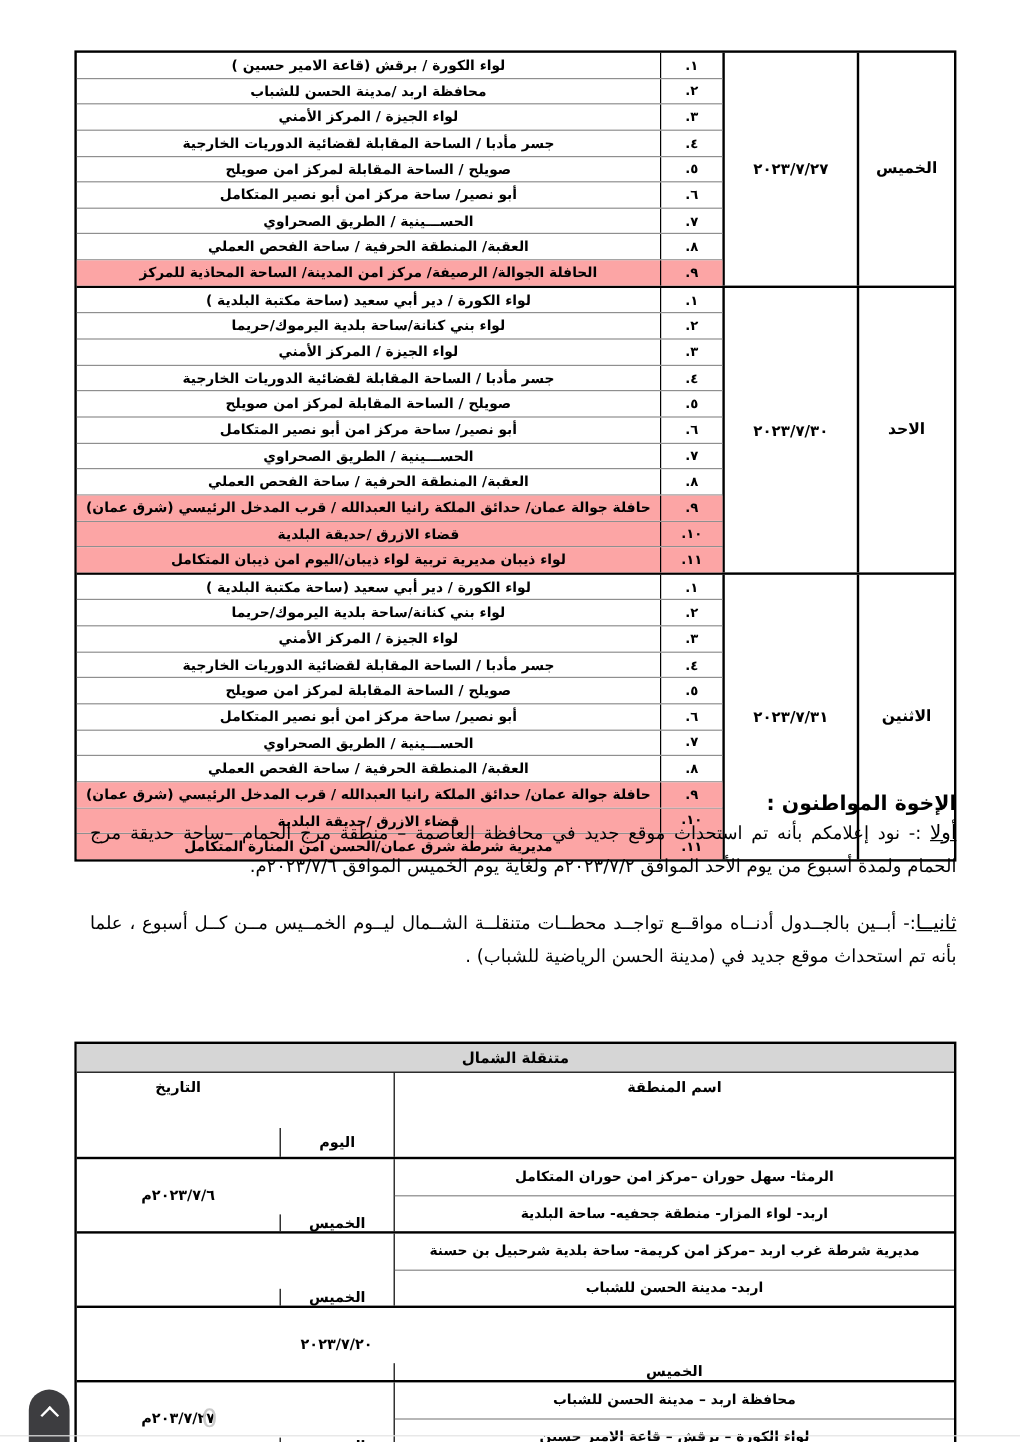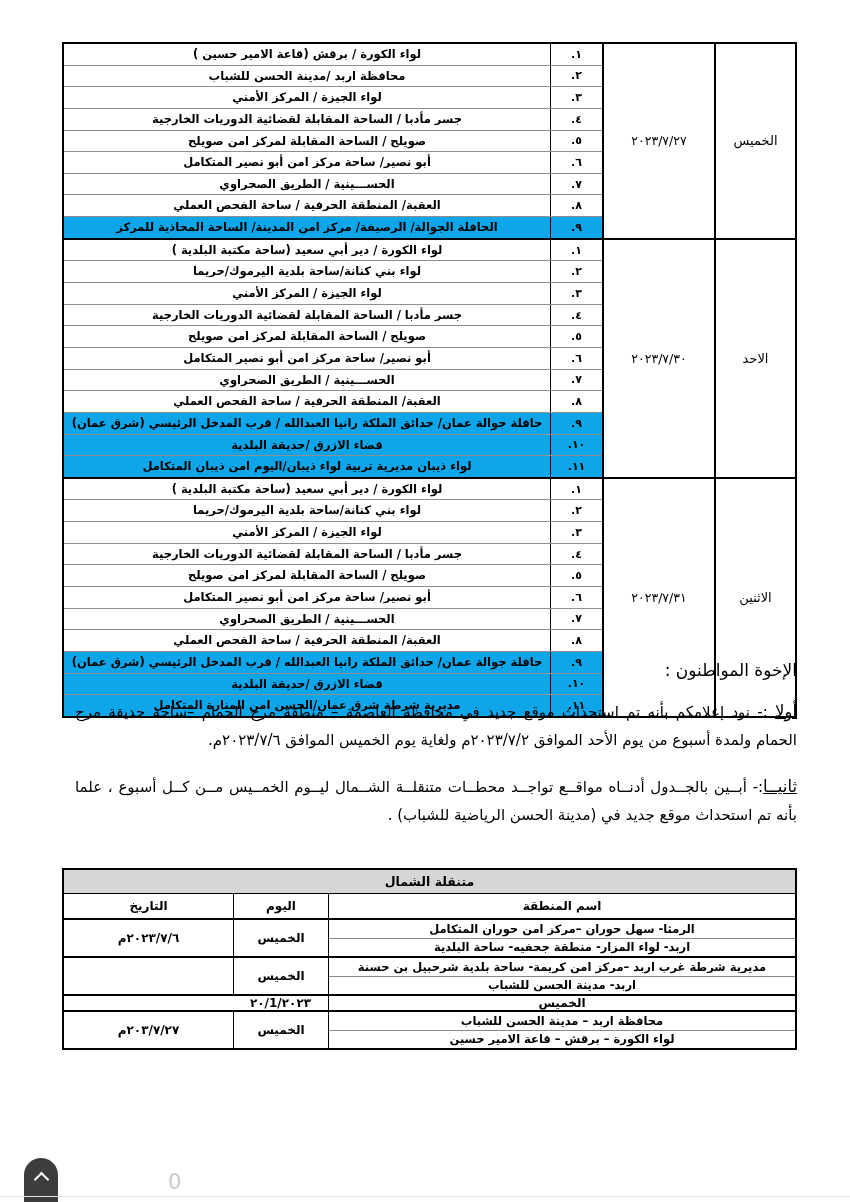--- a/index.html
+++ b/index.html
@@ -12,40 +12,40 @@
 
   
   .schedule {
     position:absolute; top:42px; left:62px; width:735px;
     border:2.5px solid #000; background:#fff;
   }
   .section { display:grid; grid-template-columns:81px 112px 1fr; border-bottom:2.5px solid #000; }
   .section:last-child { border-bottom:none; }
   .day-cell, .date-cell {
     display:flex; align-items:center; justify-content:center;
-    font-weight:normal; font-size:13px;
+    font-weight:bold; font-size:13px;
   }
   .day-cell  { border-left:2.5px solid #000; }
   .date-cell { border-left:2.5px solid #000; font-size:12.5px; letter-spacing:1px; }
   .rows { display:flex; flex-direction:column; }
   .s-row { display:grid; grid-template-columns:52px 1fr; border-bottom:1px solid #8f8f8f; flex:1; min-height:18.6px; }
   .s-row:last-child { border-bottom:none; }
-  .s-row.shaded > div { background:#0ea5e9; }
+  .s-row.shaded > div { background:#fca5a5; }
   .num-cell {
     border-left:1.5px solid #000; display:flex; align-items:center; justify-content:center;
     font-weight:bold; font-size:11px;
   }
   .loc-cell {
     display:flex; align-items:center; justify-content:center; text-align:center;
     font-weight:bold; font-size:11.5px; line-height:1.1; padding:4px 4px;
   }
 
   
   .notice { position:absolute; top:660px; right:53px; width:722px; }
-  .notice-heading { font-weight:normal; font-size:17px; margin-bottom:18px; }
+  .notice-heading { font-weight:bold; font-size:17px; }
   .notice p {
     font-weight:normal; font-size:15px; line-height:1.75;
     text-align:justify; margin-bottom:20px;
   }
   .u { text-decoration:underline; font-size:16.5px; }
 
   
   .north {
     position:absolute; top:868px; left:62px; width:735px;
     border:2.5px solid #000; background:#fff;
@@ -53,21 +53,21 @@
   .n-title {
     background:#d6d6d6; text-align:center; font-weight:bold; font-size:12.5px;
     padding:4px 0; border-bottom:1.5px solid #000;
   }
   .n-header, .n-group { display:grid; grid-template-columns:1fr 95px 169px; }
   .n-header > div {
     font-weight:bold; font-size:12px; text-align:center; padding:5px 0;
   }
   .n-group { border-top:2.5px solid #000; }
   .nh-region, .n-regions { border-left:1.5px solid #000; }
-  .nh-day, .n-day { border-left:1.5px solid #000; }
+  .nh-day, .n-day { border-left:1.5px solid #000;margin-top:46px; }
   .n-day, .n-date {
     display:flex; align-items:center; justify-content:center;
     font-weight:bold; font-size:12px;
   }
   .n-date { letter-spacing:0.5px; }
   .n-regions { display:flex; flex-direction:column; }
   .n-sub {
     flex:1; display:flex; align-items:center; justify-content:center; text-align:center;
     font-weight:bold; font-size:11.5px; min-height:18px; line-height:1.1; padding:0 4px;
   }
@@ -261,21 +261,21 @@
       </div>
       <div class="n-group">
         <div class="n-regions">
           <div class="n-sub">مديرية شرطة غرب اربد –مركز امن كريمة- ساحة بلدية شرحبيل بن حسنة</div>
           <div class="n-sub">اربد- مدينة الحسن للشباب</div>
         </div>
         <div class="n-day">الخميس</div>
       </div>
       <div class="n-group">
         <div class="n-day">الخميس</div>
-        <div class="n-date">٢٠٢٣/1/٢٠</div>
+        <div class="n-date">٢٠٢٣/٧/٢٠</div>
       </div>
       <div class="n-group">
         <div class="n-regions">
           <div class="n-sub">محافظة اربد – مدينة الحسن للشباب</div>
           <div class="n-sub">لواء الكورة – برقش – قاعة الامير حسين</div>
         </div>
         <div class="n-day">الخميس</div>
         <div class="n-date">٢٠٣/٧/٢٧م</div>
       </div>
     </div>

